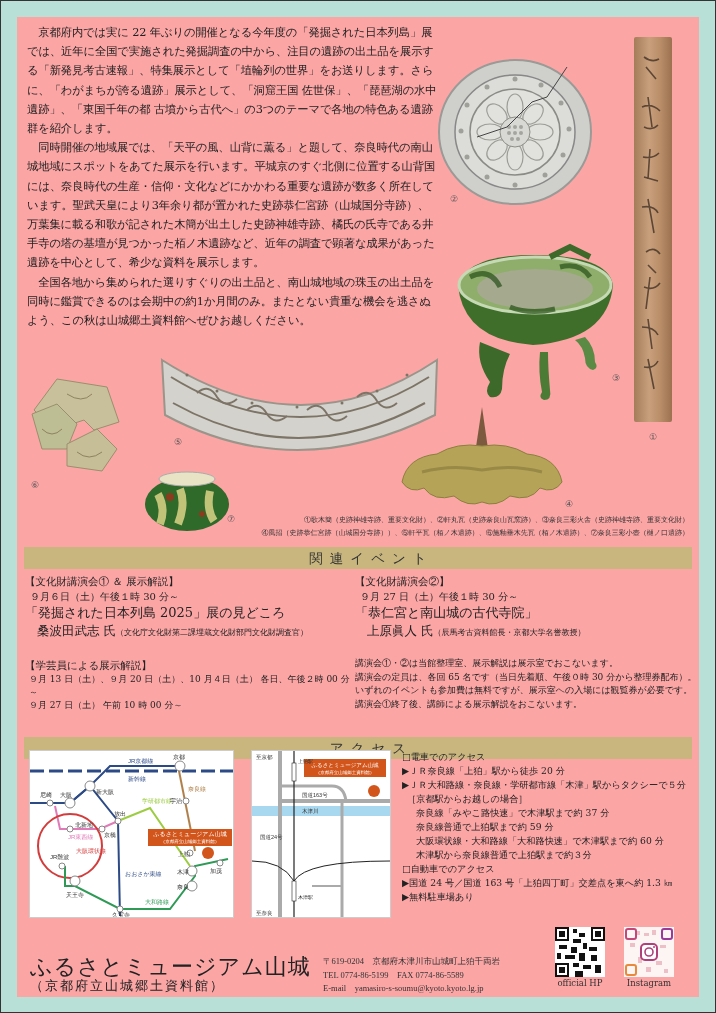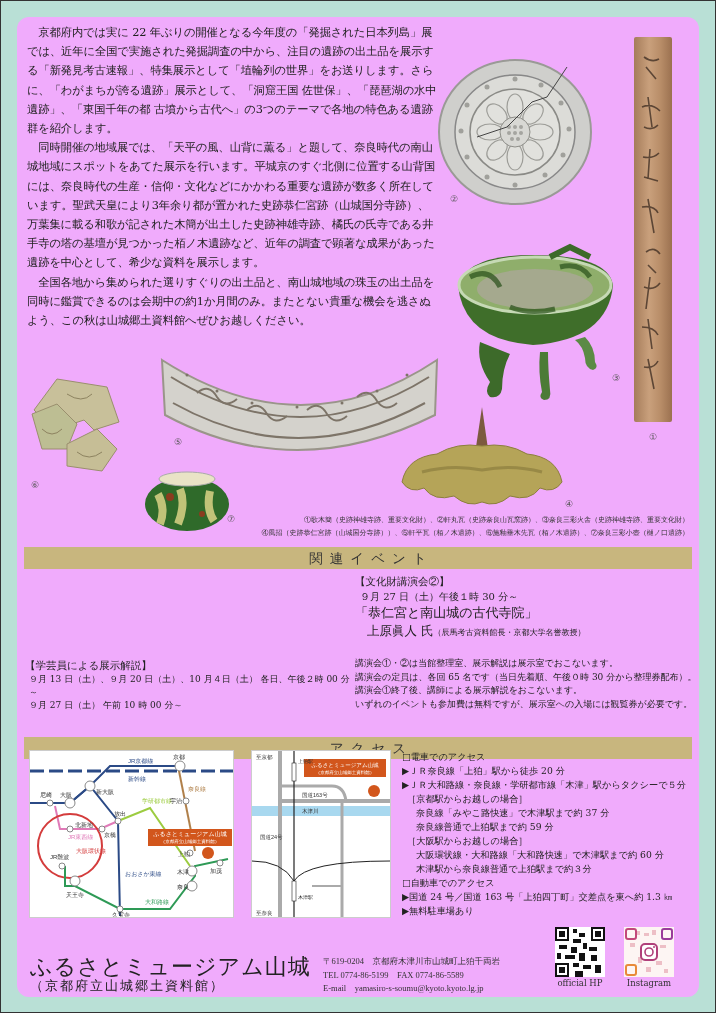--- a/index.html
+++ b/index.html
@@ -1,19 +1,19 @@
 <!DOCTYPE html>
 <html><head>
 <meta charset="utf-8">
 <style>
   * { box-sizing: border-box; margin: 0; padding: 0; }
   html, body { width: 716px; height: 1013px; overflow: hidden; }
   body { background: #b9e0d6; font-family: "DejaVu Serif", "Liberation Serif", serif; color: #222; position: relative; }
   .frame { position: absolute; left: 0; top: 0; width: 716px; height: 1013px; border: 1px solid #333; }
-  .sheet { position: absolute; left: 17px; top: 17px; width: 682px; height: 980px; background: #f0abfc; border-radius: 12px; }
+  .sheet { position: absolute; left: 17px; top: 17px; width: 682px; height: 980px; background: #fca5a5; }
   .intro { position: absolute; left: 10px; top: 6px; width: 410px; font-size: 11.3px; line-height: 19.2px; letter-spacing: -0.1px; }
   .intro p { text-indent: 1em; }
   .artifact { position: absolute; }
   .num { position: absolute; font-size: 9px; color: #555; }
   .caption { position: absolute; right: 10px; top: 497px; font-size: 7px; line-height: 13px; text-align: right; color: #333; white-space: nowrap; }
   .bar { position: absolute; left: 7px; width: 668px; height: 22px; background: #c8b67e; text-align: center; font-size: 13.5px; letter-spacing: 7px; line-height: 22px; color: #333; padding-left: 27px; }
   .ev { position: absolute; font-size: 10px; line-height: 15px; }
   .ev .h { font-size: 10.5px; }
   .ev .t { font-size: 13px; line-height: 18px; }
   .ev .sp { font-size: 12.5px; padding-left: 12px; line-height: 18px; }
@@ -170,39 +170,45 @@
   </div>
   <span class="num" style="left:210px;top:497px;">⑦</span>
 
   <div class="caption">
     <div>①歌木簡（史跡神雄寺跡、重要文化財）、②軒丸瓦（史跡奈良山瓦窯跡）、③奈良三彩火舎（史跡神雄寺跡、重要文化財）</div>
     <div>④風招（史跡恭仁宮跡（山城国分寺跡））、⑤軒平瓦（栢ノ木遺跡）、⑥施釉垂木先瓦（栢ノ木遺跡）、⑦奈良三彩小壺（樋ノ口遺跡）</div>
   </div>
 
   <div class="bar" style="top:530px;">関連イベント</div>
 
+  <div class="ev" style="left:8px;top:557px;width:325px;">
+    <div class="h">【文化財講演会① ＆ 展示解説】</div>
+    <div style="padding-left:5px;">９月６日（土）午後１時 30 分～</div>
+    <div class="t">「発掘された日本列島 2025」展の見どころ</div>
+    <div class="sp"><span>桑波田武志 氏</span><small>（文化庁文化財第二課埋蔵文化財部門文化財調査官）</small></div>
+  </div>
 
   <div class="ev" style="left:8px;top:641px;width:330px;">
     <div class="h">【学芸員による展示解説】</div>
     <div style="font-size:9px;line-height:13px;padding-left:4px;">９月 13 日（土）、９月 20 日（土）、10 月４日（土） 各日、午後２時 00 分～</div>
     <div style="font-size:9px;line-height:13px;padding-left:4px;">９月 27 日（土） 午前 10 時 00 分～</div>
   </div>
 
   <div class="ev" style="left:338px;top:557px;width:340px;">
     <div class="h">【文化財講演会②】</div>
     <div style="padding-left:5px;">９月 27 日（土）午後１時 30 分～</div>
     <div class="t">「恭仁宮と南山城の古代寺院」</div>
     <div class="sp"><span>上原眞人 氏</span><small>（辰馬考古資料館長・京都大学名誉教授）</small></div>
   </div>
 
   <div class="notes">
     <div>講演会①・②は当館整理室、展示解説は展示室でおこないます。</div>
     <div>講演会の定員は、各回 65 名です（当日先着順、午後０時 30 分から整理券配布）。</div>
+    <div>いずれのイベントも参加費は無料ですが、展示室への入場には観覧券が必要です。</div>
     <div>講演会①終了後、講師による展示解説をおこないます。</div>
-    <div>いずれのイベントも参加費は無料ですが、展示室への入場には観覧券が必要です。</div>
   </div>
 
   <div class="bar" style="top:701px;margin-top:19px;">アクセス</div>
 
   <div class="map" style="left:12px;top:733px;width:205px;height:168px;">
     <svg width="203" height="166" viewBox="0 0 203 166" font-family="Liberation Sans, sans-serif" font-size="6">
       <path d="M0 20 L203 20" stroke="#2b4a86" stroke-width="3" stroke-dasharray="14 5"></path>
       <path d="M0 52 L40 52 L60 35 L80 15 L150 15" stroke="#2b4a86" stroke-width="2" fill="none"></path>
       <path d="M40 52 L60 35 L88 70 L90 165" stroke="#2b4a86" stroke-width="2" fill="none"></path>
       <path d="M148 15 L165 100" stroke="#b0804a" stroke-width="2" fill="none"></path>
@@ -283,21 +289,20 @@
     </svg>
   </div>
 
   <div class="access">
     <div>□電車でのアクセス</div>
     <div>▶ＪＲ奈良線「上狛」駅から徒歩 20 分</div>
     <div>▶ＪＲ大和路線・奈良線・学研都市線「木津」駅からタクシーで５分</div>
     <div class="i1">［京都駅からお越しの場合］</div>
     <div class="i2">奈良線「みやこ路快速」で木津駅まで約 37 分</div>
     <div class="i2">奈良線普通で上狛駅まで約 59 分</div>
-    <div class="i1">［大阪駅からお越しの場合］</div>
     <div class="i2">大阪環状線・大和路線「大和路快速」で木津駅まで約 60 分</div>
     <div class="i2">木津駅から奈良線普通で上狛駅まで約３分</div>
     <div>□自動車でのアクセス</div>
     <div>▶国道 24 号／国道 163 号「上狛四丁町」交差点を東へ約 1.3 ㎞</div>
     <div>▶無料駐車場あり</div>
   </div>
 
   <div class="museum">ふるさとミュージアム山城</div>
   <div class="museum-sub">（京都府立山城郷土資料館）</div>
   <div class="contact">

